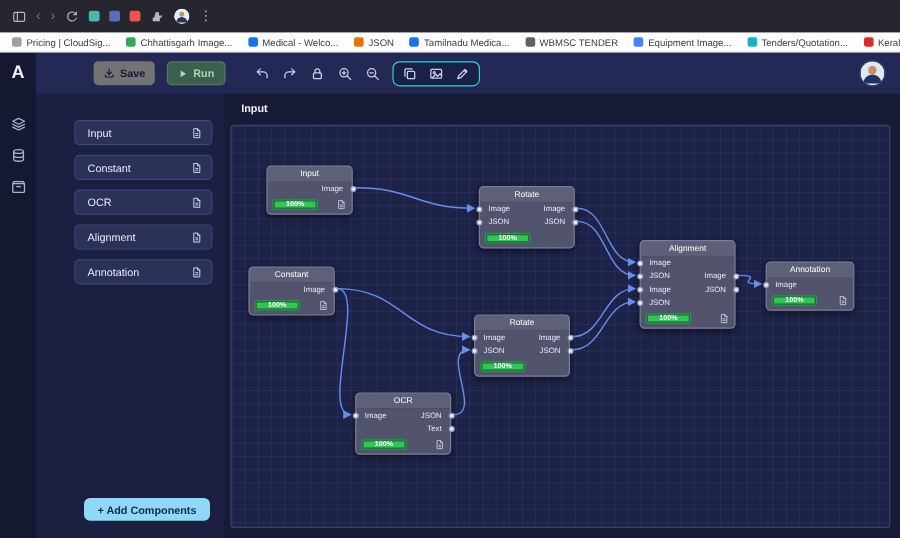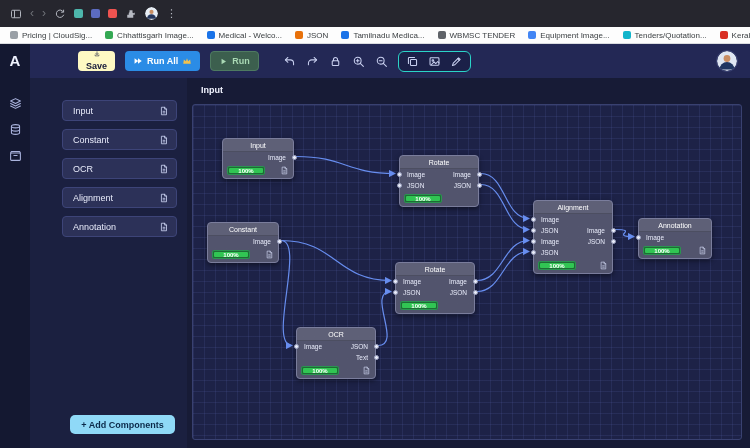--- a/index.html
+++ b/index.html
@@ -38,21 +38,21 @@
   .rail-icons { margin-top:24px; display:flex; flex-direction:column; gap:13px; }
   .ricon { color:#aab3dd; display:flex; }
   .ricon svg { width:13px; height:13px; }
 
   .main { flex:1; display:flex; flex-direction:column; min-width:0; }
   .toolbar { height:34px; background:#232855; display:flex; align-items:center;
              gap:10px; padding:0 12px 0 48px; flex:none; }
   .toolbar button { border:none; height:20px; border-radius:4px; display:flex;
                     align-items:center; gap:4px; font-size:9px; font-weight:bold;
                     font-family:"Liberation Sans",sans-serif; padding:0 8px; cursor:pointer; }
-  .btn-save { background:#fef9c3; color:#15193a;flex-direction:column; }
+  .btn-save { background:#737373; color:#15193a; }
   .btn-save svg { width:10px; height:10px; }
   .btn-runall { background:#2b8ce6; color:#fff; }
   .btn-runall svg { width:10px; height:10px; }
   .btn-run { background:#3c5f4e; color:#a9d8b4; border:1px solid #4e7a61 !important;justify-content:center; }
   .btn-run svg { width:9px; height:9px; }
   .ticon { color:#c9d0f0; display:flex; cursor:pointer; }
   .ticon svg { width:13px; height:13px; }
   .icon-group { display:flex; align-items:center; gap:9px; border:1px solid #2bd4c8;
                 background:#1b2048; border-radius:6px; padding:3px 7px; }
   .avatar { margin-left:auto; width:22px; height:22px; border-radius:50%; overflow:hidden;
@@ -224,30 +224,20 @@
     <div class="main">
       <div class="toolbar">
         <button class="btn-save">
           <svg viewBox="0 0 16 16" fill="none" stroke="currentColor" stroke-width="1.5" stroke-linecap="round" stroke-linejoin="round">
               <path d="M8 2v7"></path>
               <path d="M5 6.5 8 9.5l3-3"></path>
               <path d="M3 10.5V13h10v-2.5"></path>
             </svg>
           <span>Save</span>
         </button>
-        <button class="btn-runall">
-          <svg viewBox="0 0 16 16" fill="currentColor">
-              <path d="M2.5 3.5v9l6-4.5z"></path>
-              <path d="M8 3.5v9l6-4.5z"></path>
-            </svg>
-          <span>Run All</span>
-          <svg viewBox="0 0 16 14" width="11" height="10">
-              <path d="M2 11.5h12L13 4.5l-3.2 2.7L8 2.6 6.2 7.2 3 4.5z" fill="#f2c14e"></path>
-            </svg>
-        </button>
         <button class="btn-run">
           <svg viewBox="0 0 16 16" fill="currentColor">
               <path d="M4.5 3v10l8-5z"></path>
             </svg>
           <span>Run</span>
         </button>
         <span style="width:4px"></span>
         <span style="display:flex;gap:10px;align-items:center;">
             <span class="ticon">
               <svg viewBox="0 0 16 16" fill="none" stroke="currentColor" stroke-width="1.3" stroke-linecap="round" stroke-linejoin="round">

